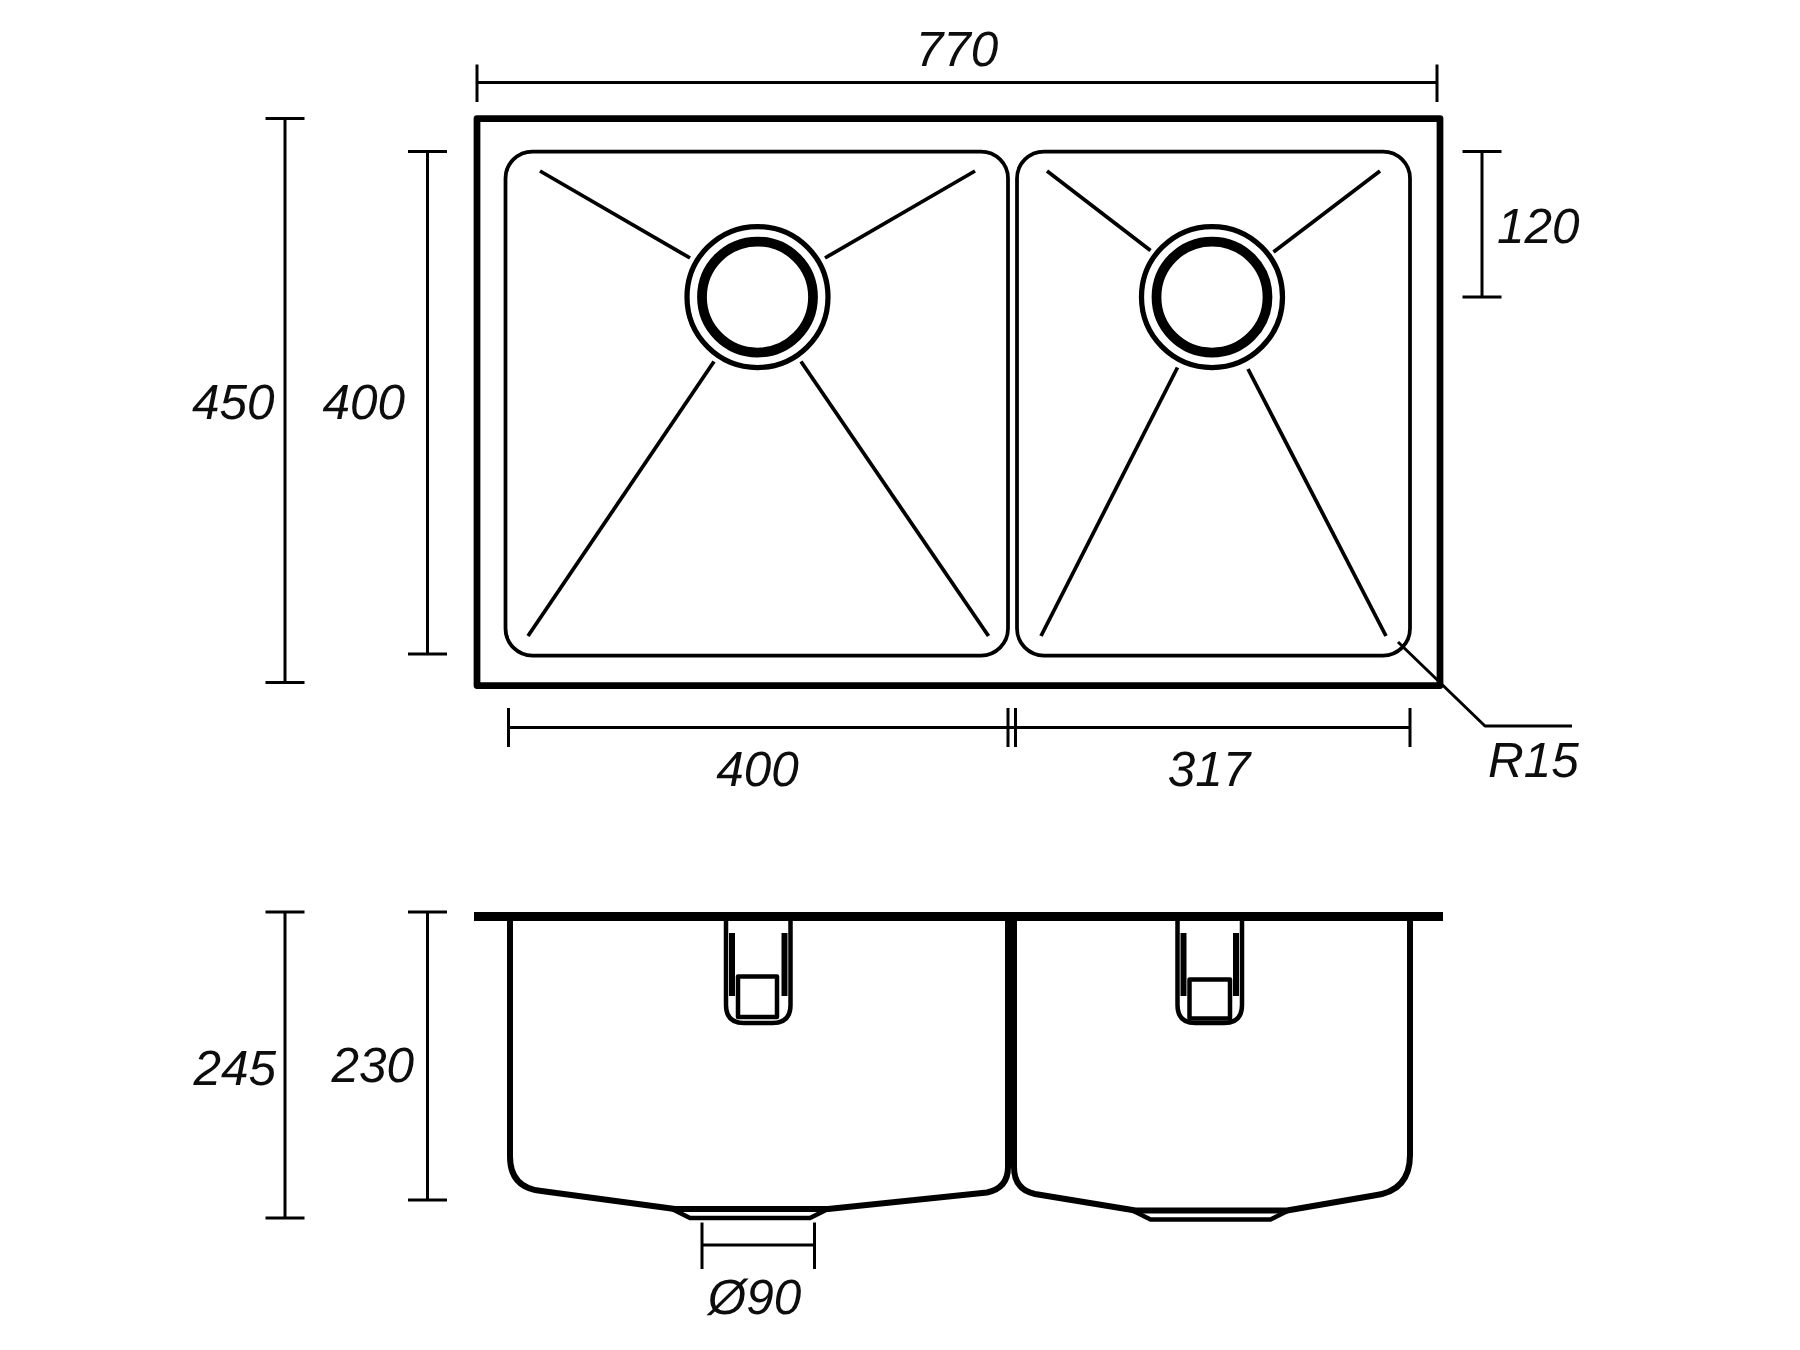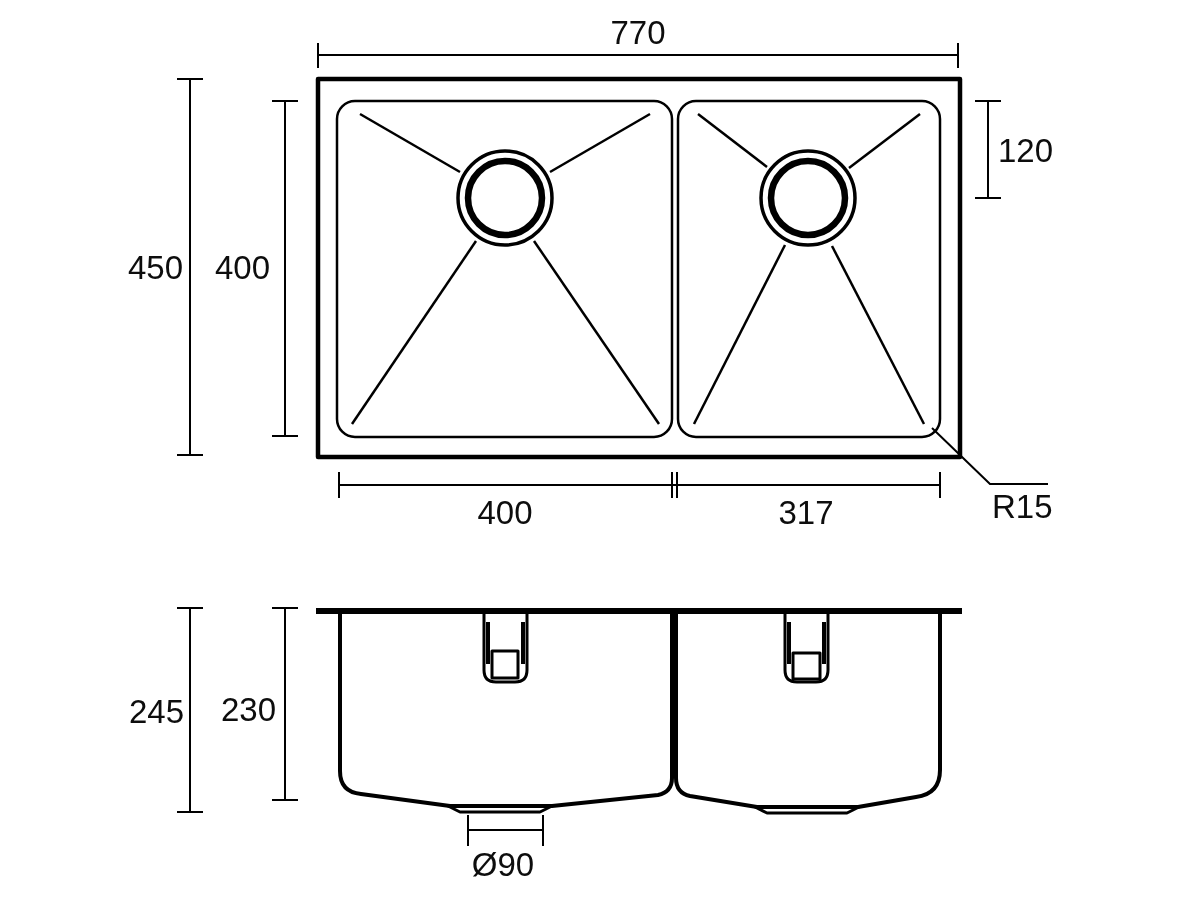--- a/index.html
+++ b/index.html
@@ -7,20 +7,21 @@
     padding: 0;
     width: 1200px;
     height: 900px;
     background: #ffffff;
     font-family: "Liberation Sans", sans-serif;
   }
   .drawing-wrap {
     width: 1200px;
     height: 900px;
     position: relative;
+    font-style: italic;
   }
   svg {
     display: block;
   }
   svg text {
     font-family: "Liberation Sans", sans-serif;
     font-size: 33px;
     fill: #0d0d0d;
     stroke: none;
   }

